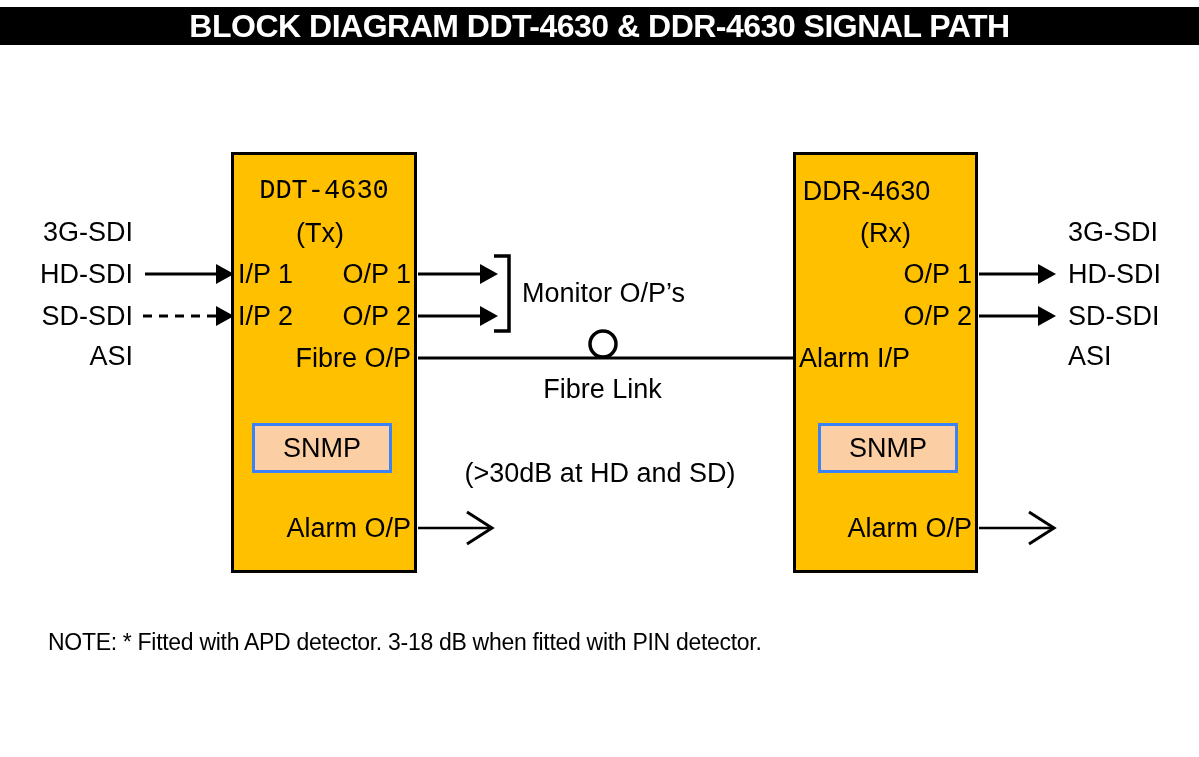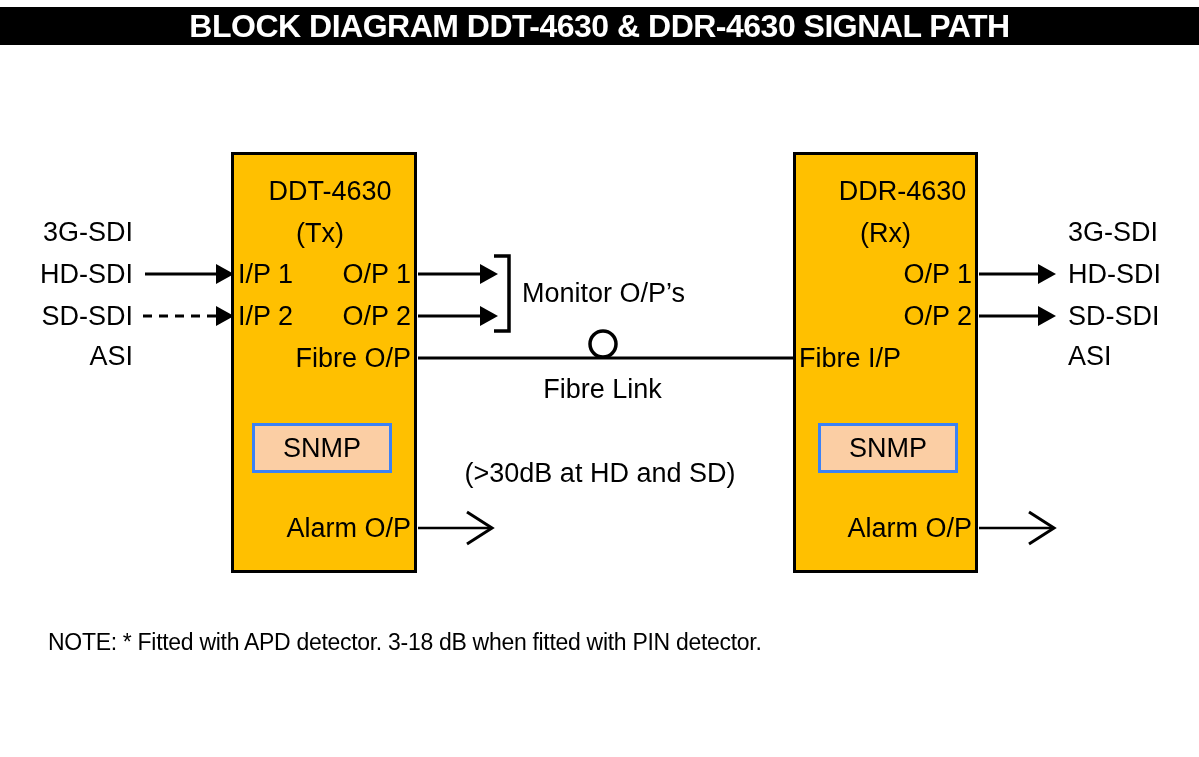--- a/index.html
+++ b/index.html
@@ -87,43 +87,43 @@
       <polyline points="1029,512 1054,528 1029,544" fill="none" stroke="#000" stroke-width="3"></polyline>
     </g>
   </svg>
 
   <div class="t ralign" style="left:20px; top:216px; width:113px;">3G-SDI</div>
   <div class="t ralign" style="left:20px; top:258px; width:113px;">HD-SDI</div>
   <div class="t ralign" style="left:20px; top:300px; width:113px;">SD-SDI</div>
   <div class="t ralign" style="left:20px; top:340px; width:113px;">ASI</div>
 
   <div class="module tx"></div>
-  <div class="t calign" style="left:237px; top:175px; width:186px;">DDT-4630</div>
+  <div class="t calign" style="left:231px; top:175px; width:186px;font-family:Liberation Mono, monospace;">DDT-4630</div>
   <div class="t calign" style="left:231px; top:217px; width:178px;">(Tx)</div>
   <div class="t" style="left:238px; top:258px;">I/P 1</div>
   <div class="t ralign" style="left:231px; top:258px; width:180px;">O/P 1</div>
   <div class="t" style="left:238px; top:300px;">I/P 2</div>
   <div class="t ralign" style="left:231px; top:300px; width:180px;">O/P 2</div>
   <div class="t ralign" style="left:231px; top:342px; width:180px;">Fibre O/P</div>
   <div class="snmp tx">
     <span>SNMP</span>
   </div>
   <div class="t ralign" style="left:231px; top:512px; width:180px;">Alarm O/P</div>
 
   <div class="t calign" style="left:495px; top:373px; width:215px;">Fibre Link</div>
 
   <div class="t" style="left:522px; top:277px;">Monitor O/P’s</div>
   <div class="t calign" style="left:428px; top:457px; width:344px;">(&gt;30dB at HD and SD)</div>
 
   <div class="module rx"></div>
-  <div class="t calign" style="left:810px; top:175px; width:185px;">DDR-4630</div>
+  <div class="t calign" style="left:774px; top:175px; width:185px;">DDR-4630</div>
   <div class="t calign" style="left:793px; top:217px; width:185px;">(Rx)</div>
   <div class="t ralign" style="left:793px; top:258px; width:179px;">O/P 1</div>
   <div class="t ralign" style="left:793px; top:300px; width:179px;">O/P 2</div>
-  <div class="t" style="left:799px; top:342px;">Fibre I/P</div>
+  <div class="t" style="left:799px; top:342px;">Alarm I/P</div>
   <div class="snmp rx">
     <span>SNMP</span>
   </div>
   <div class="t ralign" style="left:793px; top:512px; width:179px;">Alarm O/P</div>
 
   <div class="t" style="left:1068px; top:216px;">3G-SDI</div>
   <div class="t" style="left:1068px; top:258px;">HD-SDI</div>
   <div class="t" style="left:1068px; top:300px;">SD-SDI</div>
   <div class="t" style="left:1068px; top:340px;">ASI</div>
 

